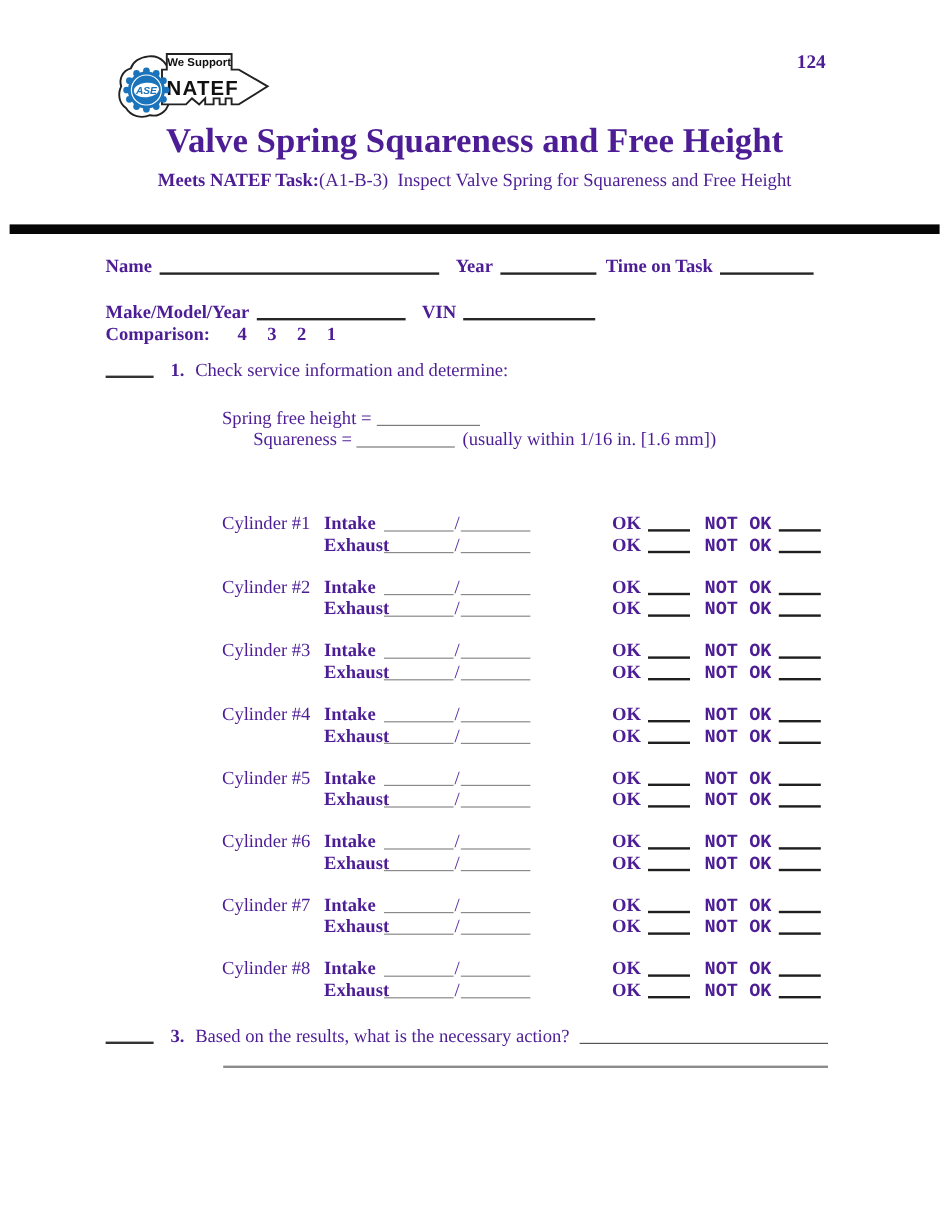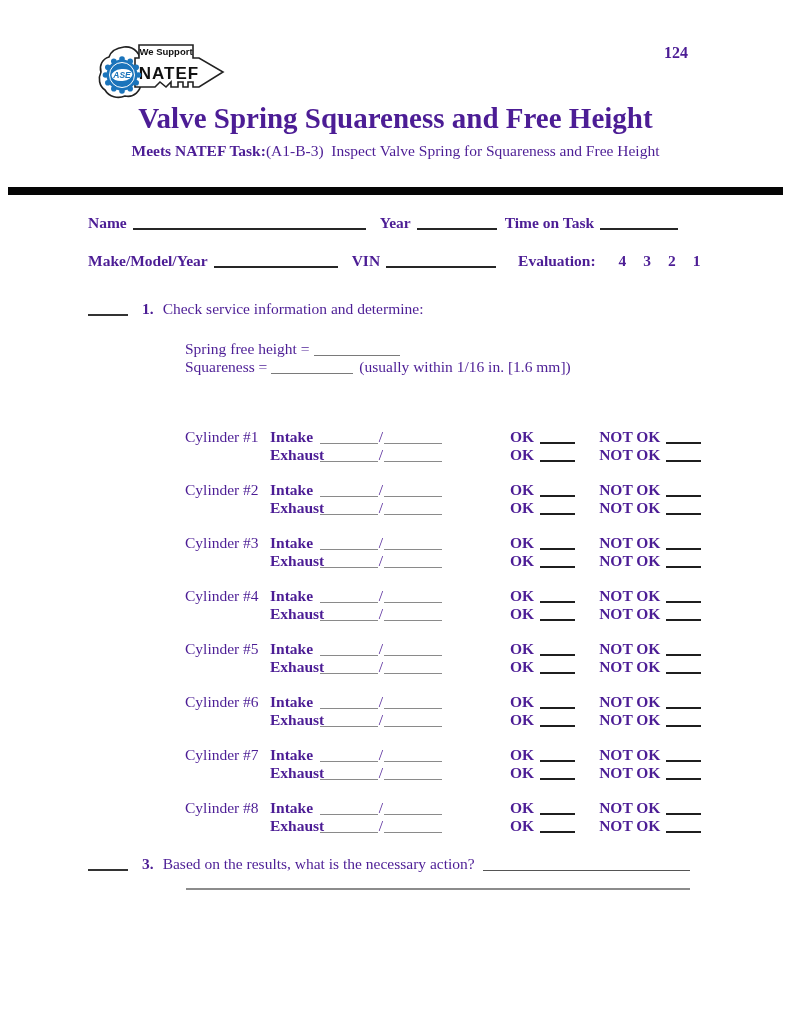--- a/index.html
+++ b/index.html
@@ -39,37 +39,37 @@
 
   
   .item { position:absolute; left:88px; font-size:15.5px; line-height:18px;text-align:right; }
   .item-1 { top:300px; }
   .item-2 { top:389px; }
   .item-3 { top:855px; width:602px; display:flex; align-items:baseline; }
   .item-blank { width:40px; margin-right:14px; border-bottom:2px solid #333; }
   .item-num { font-weight:bold; margin-right:9px; }
   .sub-line { position:absolute; left:185px; font-size:15.5px; line-height:18px; }
   .sub-spring { top:340px; }
-  .sub-square { top:358px; }
+  .sub-square { top:358px;margin-left:26px; }
   .spring-blank { width:86px; margin-left:4px; }
   .square-blank { width:82px; margin-left:4px; margin-right:6px; }
   .q-blank { flex:1; margin-left:8px; border-bottom:1.5px solid #555; }
   .cont-line { position:absolute; left:186px; top:872px; width:504px; height:16px; border-bottom:2px solid #8c8c8c; }
 
   
   .cyl-table { position:absolute; left:185px; top:428px; width:520px; font-size:15.5px; }
   .cyl-block { margin-bottom:17px; }
   .cyl-row { display:flex; align-items:baseline; height:18px; line-height:18px; }
   .c-label { width:85px; }
   .c-type  { width:50px;font-weight:bold; }
   .c-blank { display:inline-block; height:1px; position:relative; top:2px; }
   .b1, .b2 { width:58px; border-bottom:1.5px solid #8a8a8a; }
   .c-slash { width:6px; text-align:center; }
   .c-ok  { font-weight:bold; margin-left:68px; }
-  .c-nok { font-weight:bold; margin-left:24px; }
+  .c-nok { font-weight:bold; margin-left:12px;font-family:Liberation Mono, monospace; }
   .okb, .nokb { width:35px; margin-left:6px; border-bottom:2.5px solid #1f1f1f; }
 </style>
 </head>
 <body>
 
 <div class="page">
 
   <div class="logo">
     <svg width="128" height="62" viewBox="0 0 128 62">
 
@@ -108,21 +108,21 @@
 
   <div class="task-line1"><span class="bold pre">Meets NATEF Task:</span><span class="pre">(A1-B-3)  Inspect Valve Spring for Squareness and Free Height</span></div>
 
   <div class="rule"></div>
 
   <div class="info-row row-1">
     <span class="lbl">Name</span><span class="blank name-blank"></span><span class="lbl">Year</span><span class="blank date-blank"></span><span class="lbl">Time on Task</span><span class="blank time-blank"></span>
   </div>
 
   <div class="info-row row-2">
-    <span class="lbl">Make/Model/Year</span><span class="blank mmy-blank"></span><span class="lbl">VIN</span><span class="blank vin-blank"></span><span class="lbl">Evaluation:</span><span class="eval-num">4</span><span class="eval-num">3</span><span class="eval-num">2</span><span class="eval-num">1</span>
+    <span class="lbl">Make/Model/Year</span><span class="blank mmy-blank"></span><span class="lbl">VIN</span><span class="blank vin-blank"></span><span class="lbl">Comparison:</span><span class="eval-num">4</span><span class="eval-num">3</span><span class="eval-num">2</span><span class="eval-num">1</span>
   </div>
 
   <div class="item item-1">
     <span class="blank item-blank"></span><span class="item-num">1.</span><span>Check service information and determine:</span>
   </div>
   <div class="sub-line sub-spring">
     <span>Spring free height =</span><span class="blank gray-blank spring-blank"></span>
   </div>
   <div class="sub-line sub-square">
     <span>Squareness =</span><span class="blank gray-blank square-blank"></span><span>(usually within 1/16 in. [1.6 mm])</span>

